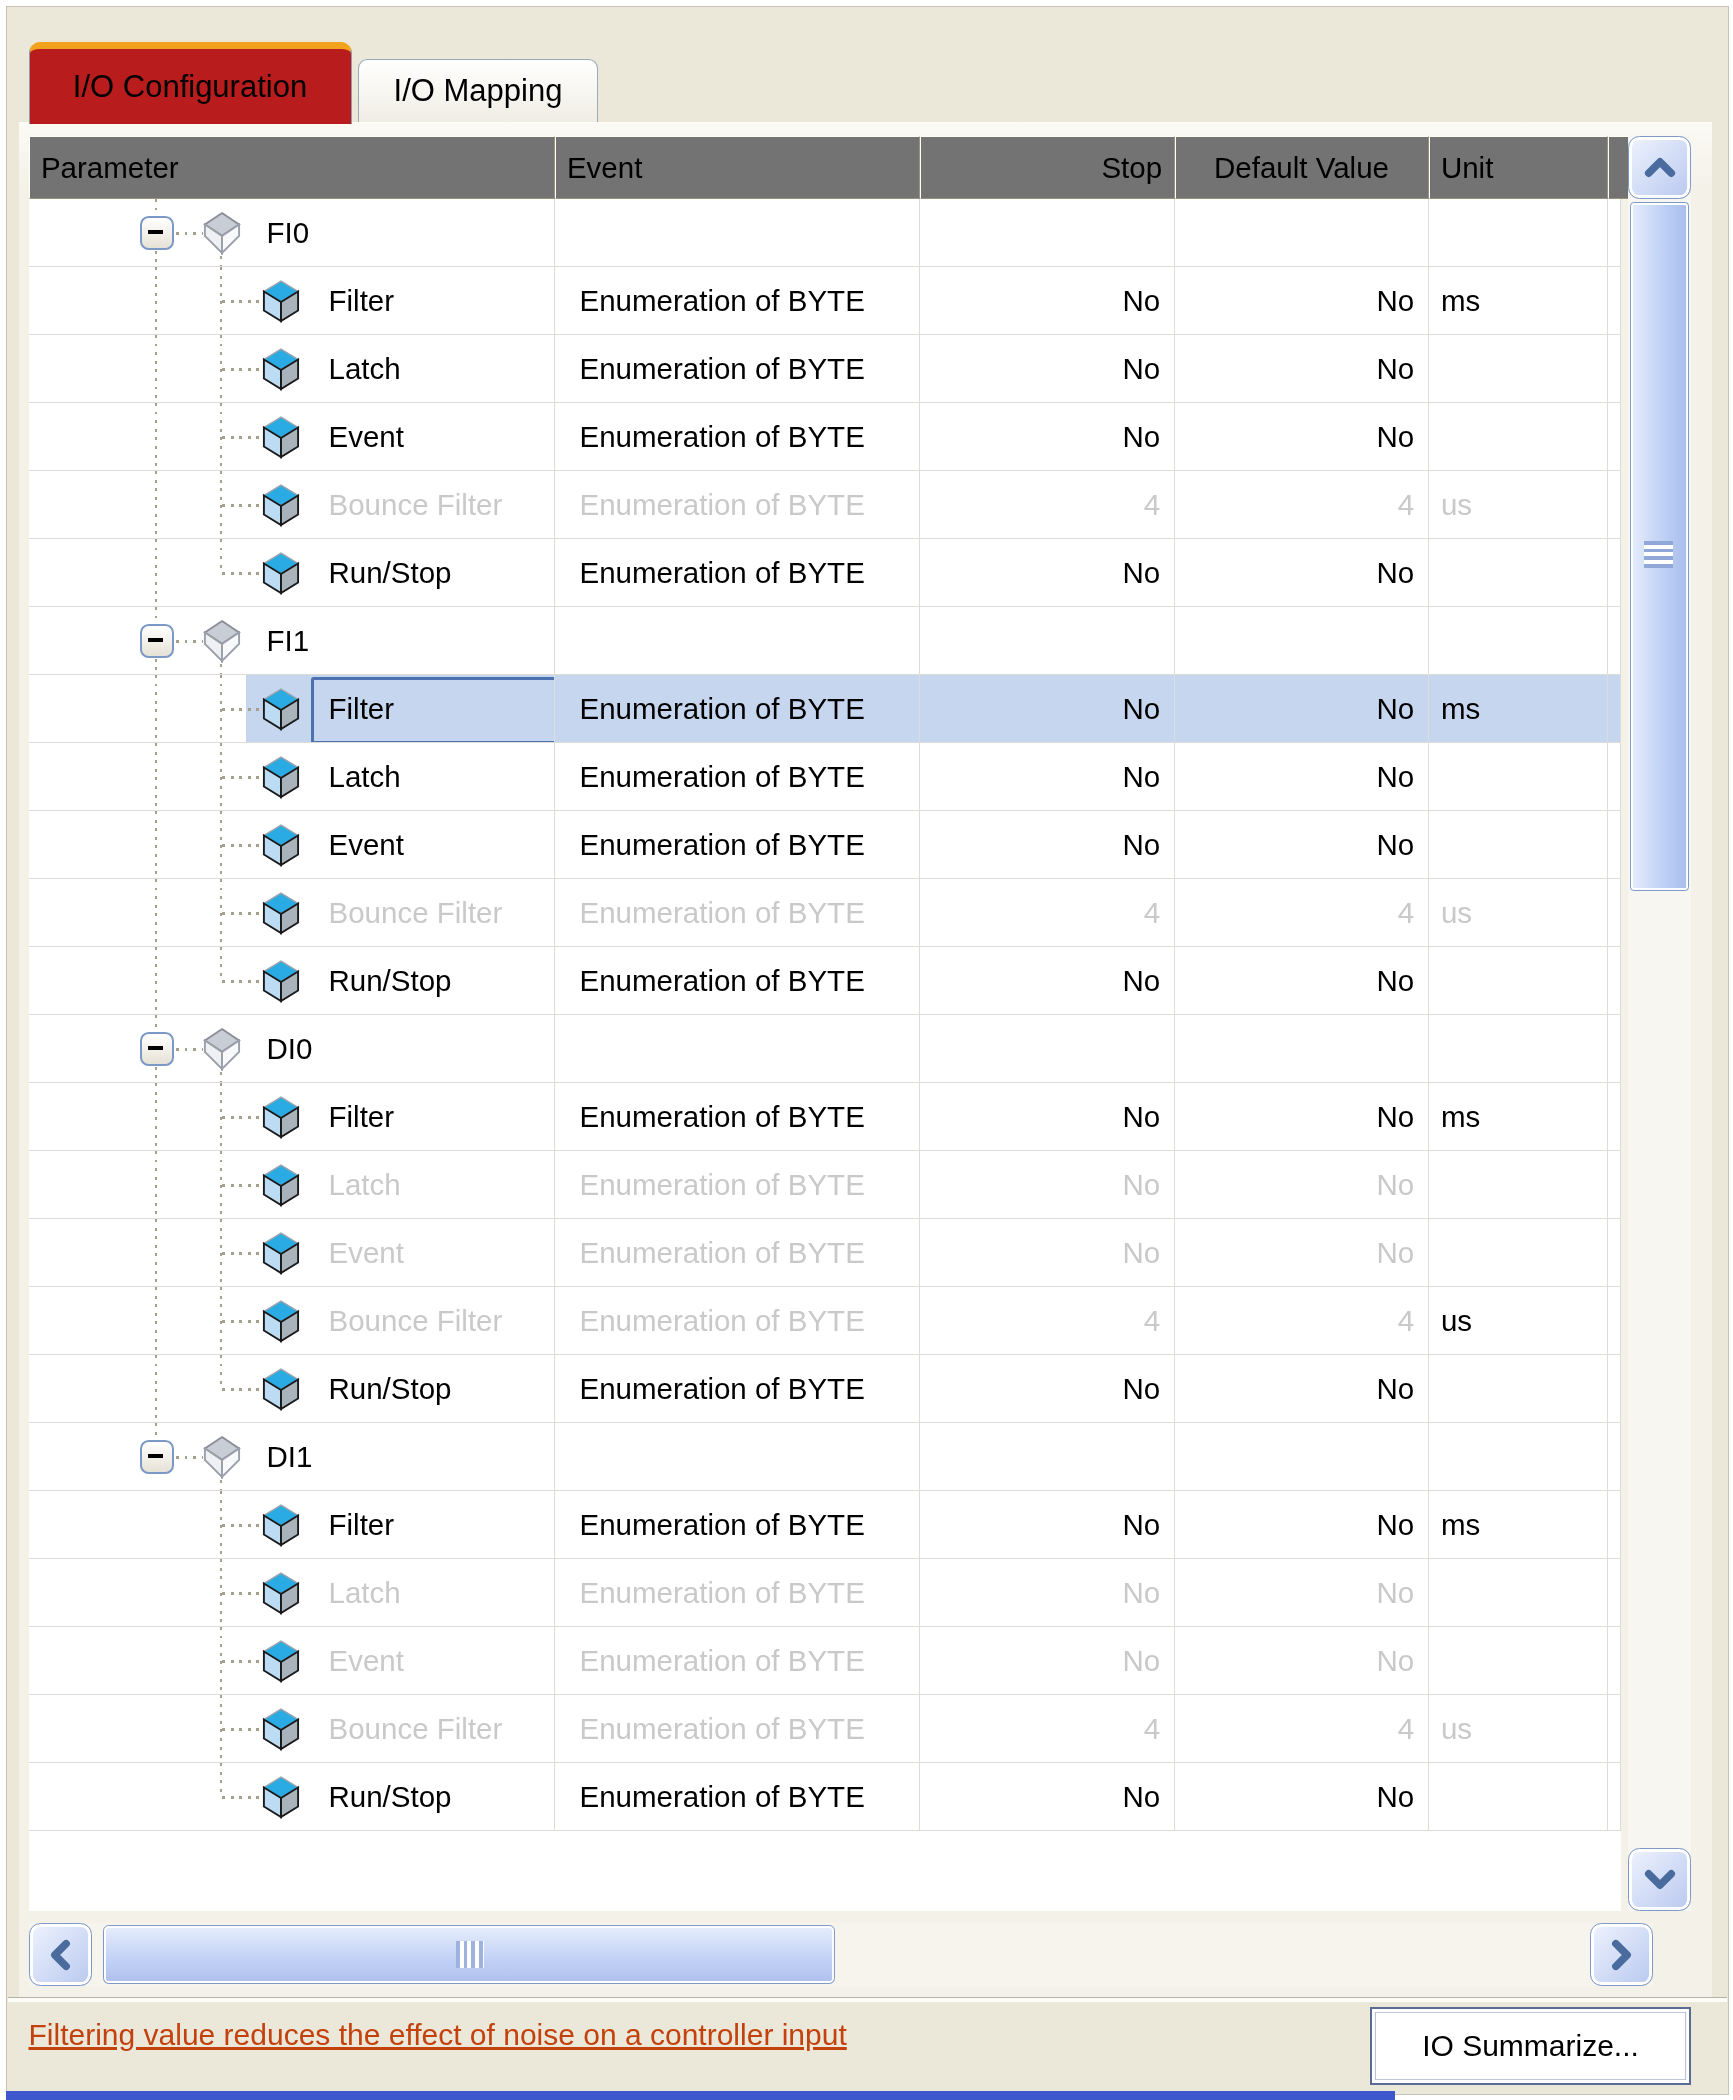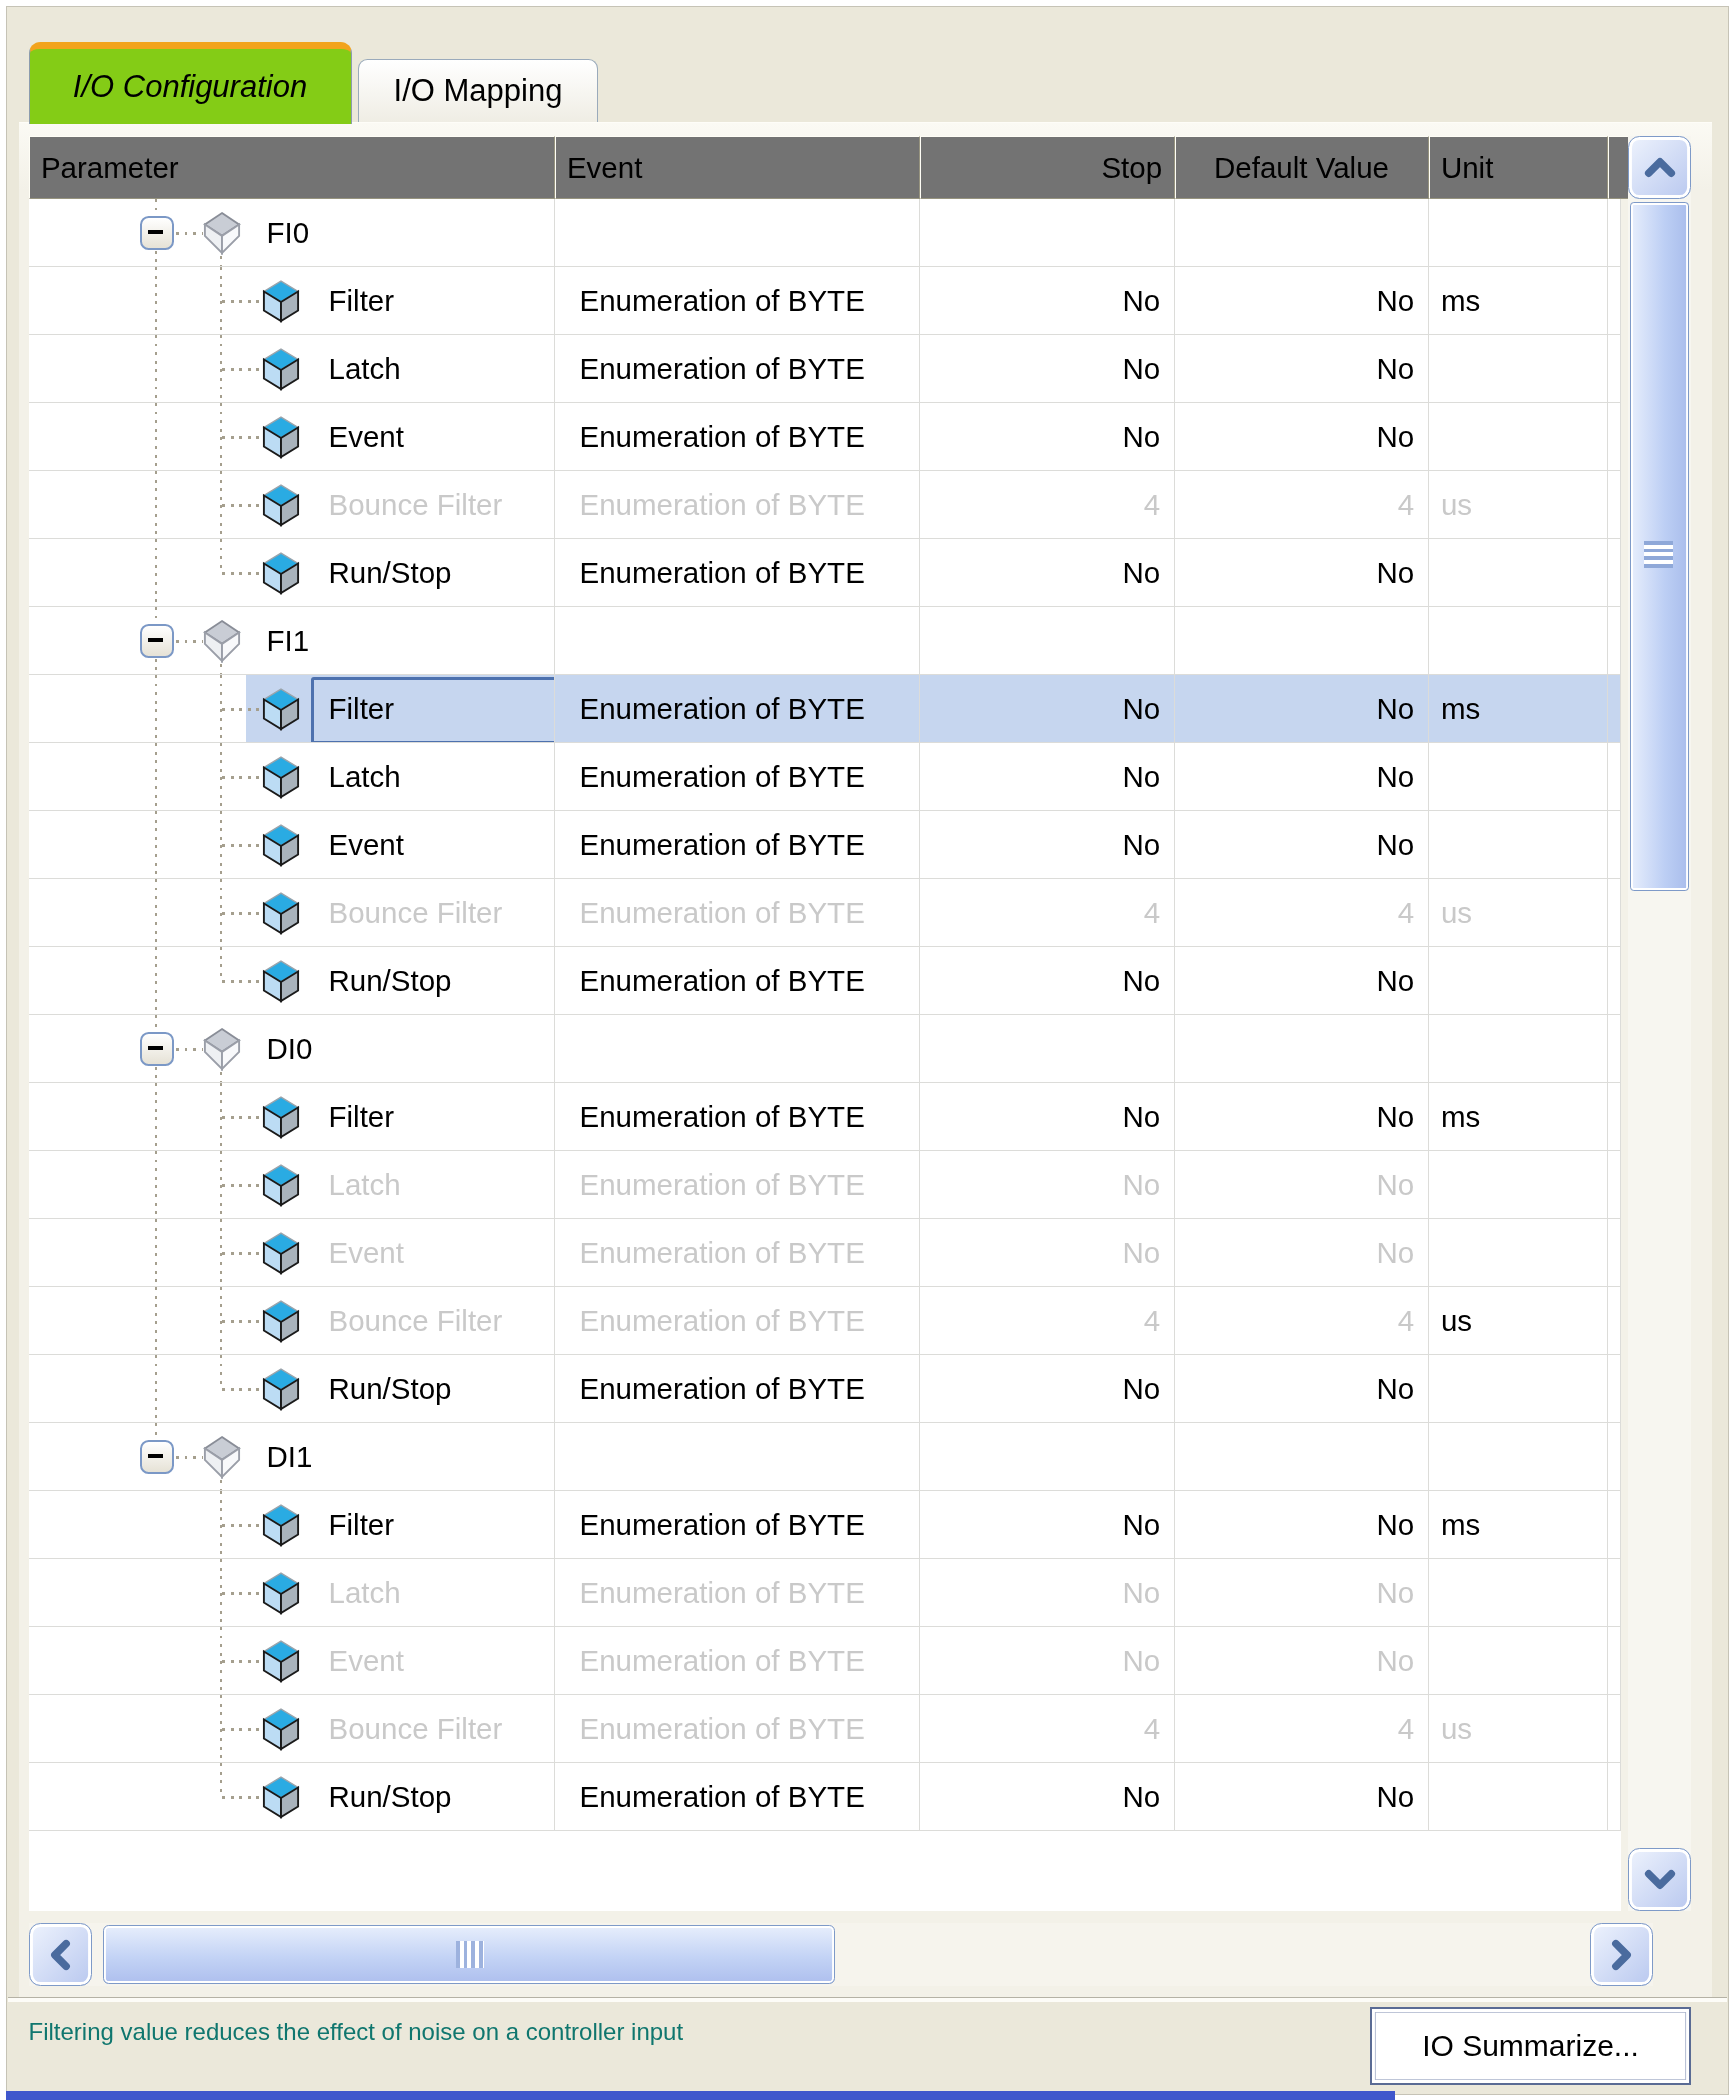--- a/index.html
+++ b/index.html
@@ -3,23 +3,23 @@
 <meta charset="utf-8">
 <style>
   html,body{margin:0;padding:0;}
   body{font-family:"Liberation Sans",sans-serif;background:#fff;}
   .screen{position:relative;width:1734px;height:2100px;background:#fff;overflow:hidden;}
   .dialog-bg{position:absolute;left:5.7px;top:5.7px;width:1721px;height:2087px;background:#ebe8da;border:1px solid #c6c3b6;}
 
   
   .tab{position:absolute;box-sizing:border-box;display:flex;align-items:center;justify-content:center;
        font-size:31px;color:#000;cursor:default;}
-  .tab.active{left:28.5px;top:42px;width:323px;height:82px;background:#84cc16;
+  .tab.active{left:28.5px;top:42px;width:323px;height:82px;background:#b91c1c;
        border:1.9px solid #8c9cae;border-bottom:none;border-top:7.6px solid #f2a31d;
-       border-radius:11.4px 11.4px 0 0;z-index:5;font-style:italic;}
+       border-radius:11.4px 11.4px 0 0;z-index:5;}
   .tab.inactive{left:358px;top:59px;width:240px;height:63px;
        background:linear-gradient(#ffffff,#efede4);
        border:1.9px solid #9aaabb;border-bottom:none;border-radius:9.5px 9.5px 0 0;z-index:2;}
 
   
   .panel{position:absolute;left:19px;top:122px;width:1693px;height:1877px;
        background:linear-gradient(#fbfaf4,#f3f1e8 67px);border-top:1.9px solid #fefdf8;z-index:1;}
   .table-frame{position:absolute;left:27px;top:132px;width:1670px;height:1862px;
        border:1px solid #aaa796;background:#f0eee6;}
 
@@ -96,21 +96,21 @@
   .hsb .left{left:0;top:0;} .hsb .right{right:0;top:0;}
   .hthumb{position:absolute;left:74px;top:1.9px;width:730px;height:57px;border-radius:5.7px;
       border:1px solid #7e9ac8;box-shadow:inset 0 0 0 1.9px #fff;
       background:linear-gradient(#e7eefc 0%,#c3d3f5 55%,#aebfee 100%);cursor:pointer;}
   .hgrip{position:absolute;left:352px;top:15px;width:28.5px;height:27px;
       background:repeating-linear-gradient(to right,#9db2de 0 3.8px,#ffffff 3.8px 7.6px);}
   .chev{stroke:#4a6b9e;stroke-width:8;fill:none;stroke-linecap:round;stroke-linejoin:round;}
 
   
   .groove{position:absolute;left:7.6px;top:1997px;width:1719px;height:3.8px;background:#fdfcf7;border-top:1.9px solid #b5b2a5;z-index:2;}
-  .status-text{position:absolute;left:28.5px;top:2018px;font-size:24px;color:#0f766e;z-index:3;}
+  .status-text{position:absolute;left:28.5px;top:2018px;font-size:30px;color:#c2410c;z-index:3;text-decoration:underline;}
   .io-btn{position:absolute;left:1370px;top:2007px;width:321px;height:78px;box-sizing:border-box;
       background:#fff;border:2.9px solid #5a6b94;box-shadow:inset 0 0 0 2.9px #fff,inset 0 0 0 3.8px #aab4cc;
       font-size:30px;font-family:"Liberation Sans",sans-serif;color:#000;
       display:flex;align-items:center;justify-content:center;z-index:3;cursor:pointer;}
   .bottom-blue{position:absolute;left:5.7px;top:2091px;width:1389px;height:8.6px;background:#3f57cc;z-index:4;}
 </style>
 </head>
 <body>
 
 <div class="screen">

